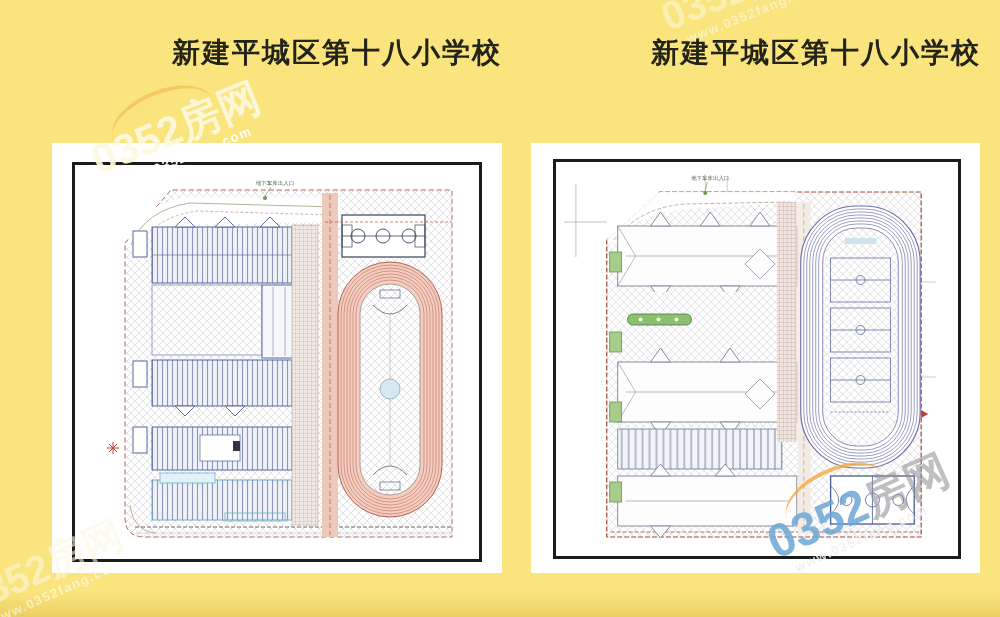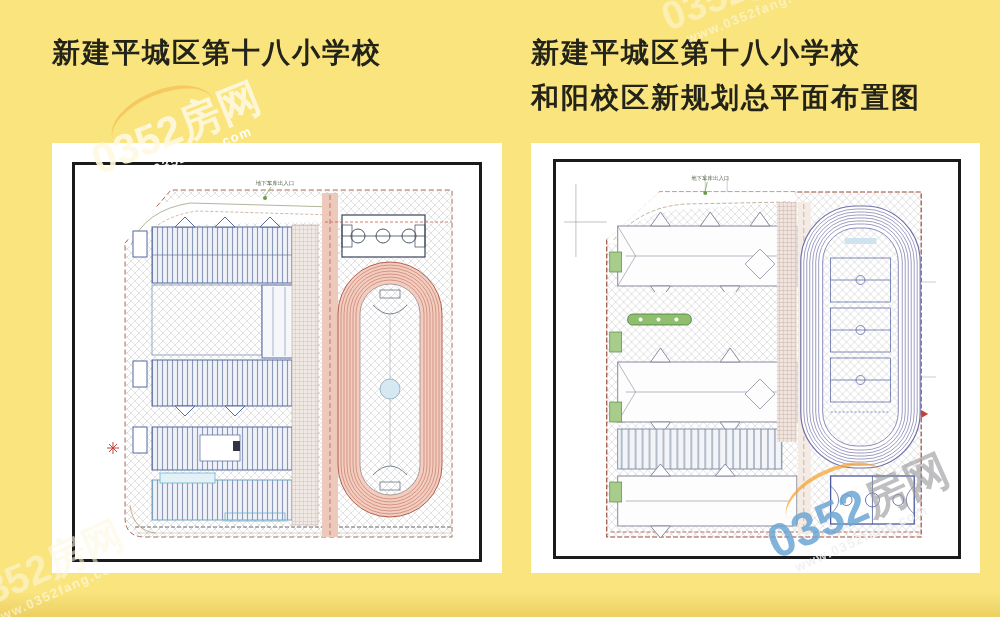--- a/index.html
+++ b/index.html
@@ -2,21 +2,21 @@
 <html><head>
 <meta charset="utf-8">
 <style>
   html,body{margin:0;padding:0;}
   body{font-family:"Liberation Sans", sans-serif;}
   .canvas{
     position:relative;width:1000px;height:617px;overflow:hidden;
     background:linear-gradient(180deg,#f9e47d 0%,#f9e47d 96%,#eccf62 100%);
   }
   .plan-title{
-    position:absolute;top:30px;width:450px;text-align:left;
+    position:absolute;top:30px;width:450px;text-align:right;
     font-weight:bold;font-size:28px;line-height:45px;letter-spacing:2px;
     color:#24231a;z-index:2;
   }
   .plan-title.left{left:52px;}
   .plan-title.right{left:531px;}
   .panel{
     position:absolute;top:143px;height:430px;background:#ffffff;z-index:1;
   }
   .panel.left{left:52px;width:450px;}
   .panel.right{left:531px;width:449px;}
@@ -52,21 +52,20 @@
 </head>
 <body>
 
 <div class="canvas">
 
   <div class="plan-title left">
     <div>新建平城区第十八小学校</div>
   </div>
   <div class="plan-title right">
     <div>新建平城区第十八小学校</div>
-    <div>和阳校区新规划总平面布置图</div>
   </div>
 
   <div class="panel left">
     <div class="frame">
       <svg viewBox="0 0 404 394" preserveAspectRatio="none">
         <defs>
           <pattern id="xh1" width="8" height="8" patternUnits="userSpaceOnUse">
             <rect width="8" height="8" fill="#ffffff"></rect>
             <path d="M0 8 L8 0 M0 0 L8 8" stroke="#dadada" stroke-width="0.8"></path>
           </pattern>

